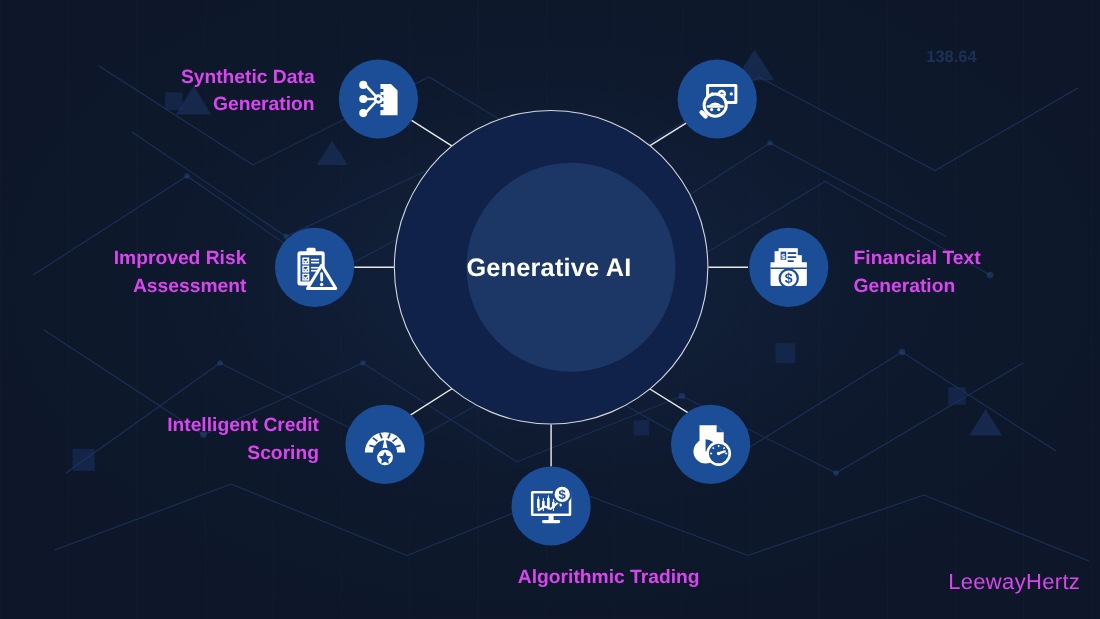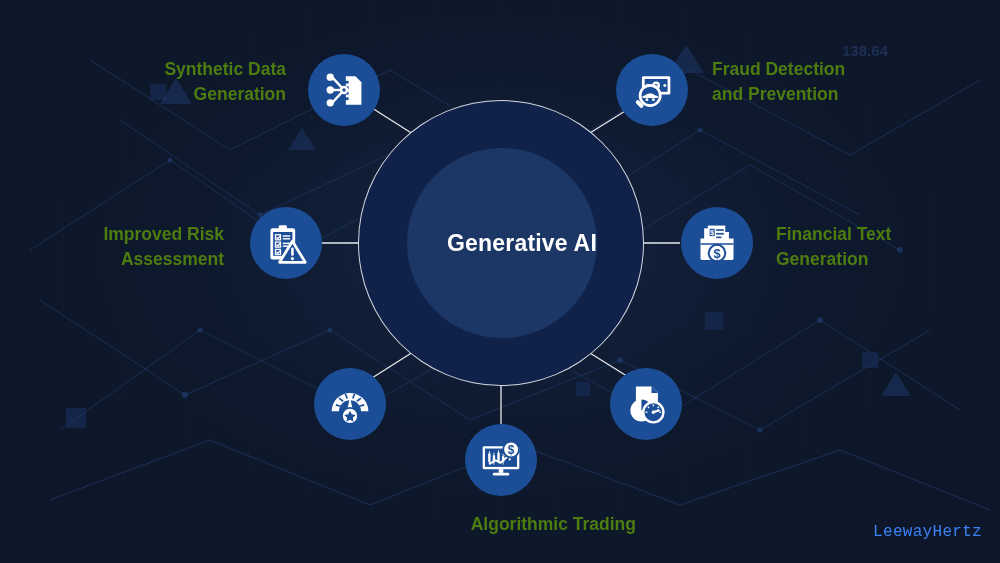--- a/index.html
+++ b/index.html
@@ -22,44 +22,44 @@
       rgba(26,52,96,0.42) 0%, rgba(16,32,62,0.18) 45%, rgba(0,0,0,0) 78%);
   }
 
   
   .hub-ring {
     position:absolute; left:358px; top:100px; width:286px; height:286px;
     border-radius:50%; border:1.5px solid rgba(255,255,255,0.82);
     background:#102249;
   }
   .hub-disc {
-    position:absolute; left:407px; top:148px; width:190px; height:190px;
+    position:absolute; left:424px; top:148px; width:190px; height:190px;
     border-radius:50%; background:#1c3766;
-    display:flex; align-items:center; justify-content:flex-end;
+    display:flex; align-items:center; justify-content:flex-start;
   }
   .hub-label {
     color:#ffffff; font-size:23px; font-weight:bold; line-height:1.33;
     text-align:center; letter-spacing:.2px;
   }
 
   
   .node { position:absolute; width:72px; height:72px; border-radius:50%;
           background:#1b4e97; display:flex; align-items:center; justify-content:center; }
   .node svg { width:44px; height:44px; display:block; }
 
-  .label { position:absolute; color:#4d7c0f; font-size:17.5px;
+  .label { position:absolute; color:#d946ef; font-size:17.5px;
            font-weight:600; line-height:1.42; white-space:pre-line; }
   .label.r { text-align:right; }
   .label.l { text-align:left; }
   .label.c { text-align:right; }
 
   .watermark {
     position:absolute; right:18px; bottom:22px;
-    font-family:Liberation Mono, monospace; font-size:16px;
-    color:#3b82f6; letter-spacing:.3px;
+    font-family:Liberation Sans, sans-serif; font-size:20px;
+    color:#d946ef; letter-spacing:.3px;
   }
 </style>
 </head>
 <body>
 
 <div id="stage">
 
   <div class="bg-layer bg-bands"></div>
 
   <svg class="bg-layer" viewBox="0 0 1000 563" width="1000" height="563">
@@ -151,22 +151,20 @@
           <circle cx="38" cy="19" r="1.6"></circle>
         <circle cx="22" cy="30" r="11" fill="#1b4e97" stroke="#ffffff" stroke-width="3"></circle>
         <path d="M15.5 30.5 q6.5-6 13 0 z"></path>
         <rect x="13.5" y="30.2" width="17" height="2.4" rx="1.1"></rect>
         <circle cx="18.5" cy="34.5" r="1.6"></circle>
           <circle cx="25.5" cy="34.5" r="1.6"></circle>
         <rect x="5.5" y="37" width="10" height="4.4" rx="2.2" transform="rotate(45 10.5 39.2)"></rect>
       </g>
     </svg>
   </div>
-  <div class="label l" style="left:712px; top:57px; width:230px;">Fraud Detection
-and Prevention</div>
 
   <div class="node" style="left:250px; top:207px;">
     <svg viewBox="0 0 48 48">
       <g fill="#ffffff">
         <rect x="7" y="8" width="27" height="34" rx="2.5"></rect>
         <rect x="10" y="12" width="21" height="26" fill="#1b4e97"></rect>
         <rect x="16" y="4.5" width="9" height="6" rx="1.6"></rect>
         <g>
           <rect x="12.5" y="15" width="5.5" height="5.5" fill="none" stroke="#ffffff" stroke-width="1.4"></rect>
           <path d="M13.6 17.6 l1.6 1.7 l2.5-3" stroke="#ffffff" stroke-width="1.4" fill="none"></path>
@@ -221,20 +219,22 @@
           <line x1="29" y1="13" x2="27" y2="18"></line>
           <line x1="36" y1="17.5" x2="31.5" y2="21"></line>
           <line x1="39.5" y1="25" x2="34" y2="26.5"></line>
         </g>
         <path d="M24 16 L27.5 33 H20.5 Z"></path>
         <circle cx="24" cy="37" r="8.8" fill="#ffffff" stroke="#1b4e97" stroke-width="2"></circle>
         <path d="M24 31.4 l1.9 3.9 4.3 .6 -3.1 3 .7 4.3 -3.8-2 -3.8 2 .7-4.3 -3.1-3 4.3-.6z" fill="#1b4e97"></path>
       </g>
     </svg>
   </div>
+  <div class="label r" style="left:88px; top:374px; width:202px;">Intelligent Credit
+Scoring</div>
 
   <div class="node" style="left:610px; top:368px;">
     <svg viewBox="0 0 48 48">
       <g fill="#ffffff">
         <path d="M13 5 h17 l7 7 v19 H13z"></path>
         <path d="M30 5 l7 7 h-7z" fill="#1b4e97"></path>
         <circle cx="19" cy="31" r="12"></circle>
         <path d="M19 31 V19 A12 12 0 0 1 30.6 28.2 Z" fill="#1b4e97"></path>
         <circle cx="32" cy="33" r="11" fill="#1b4e97" stroke="#ffffff" stroke-width="2.6"></circle>
         <g stroke="#ffffff" stroke-width="1.5">

